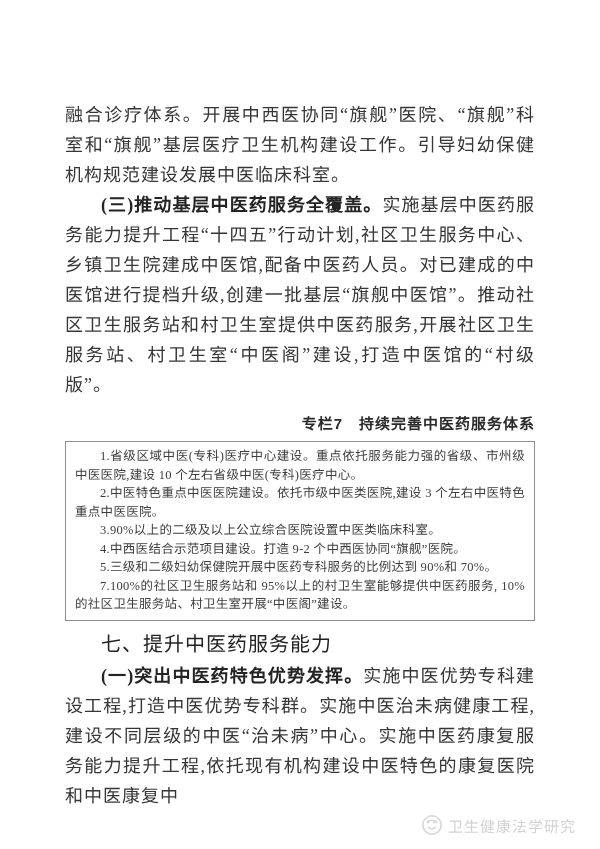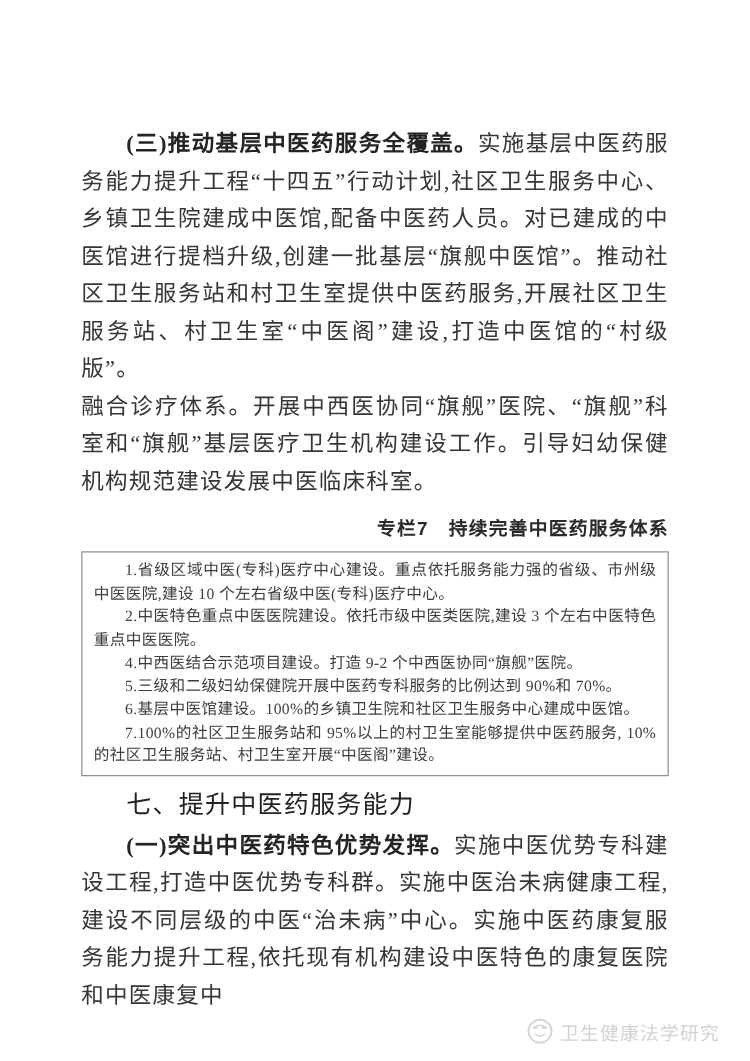--- a/index.html
+++ b/index.html
@@ -76,32 +76,32 @@
     user-select: none;
   }
   .watermark svg { display: block; }
 </style>
 </head>
 <body>
 
 <div class="page">
   <div class="content">
 
+    <p class="para">融合诊疗体系。开展中西医协同“旗舰”医院、“旗舰”科室和“旗舰”基层医疗卫生机构建设工作。引导妇幼保健机构规范建设发展中医临床科室。</p>
+
     <p class="para indent"><span class="lead-bold">(三)推动基层中医药服务全覆盖。</span><span>实施基层中医药服务能力提升工程“十四五”行动计划,社区卫生服务中心、乡镇卫生院建成中医馆,配备中医药人员。对已建成的中医馆进行提档升级,创建一批基层“旗舰中医馆”。推动社区卫生服务站和村卫生室提供中医药服务,开展社区卫生服务站、村卫生室“中医阁”建设,打造中医馆的“村级版”。</span></p>
-
-    <p class="para">融合诊疗体系。开展中西医协同“旗舰”医院、“旗舰”科室和“旗舰”基层医疗卫生机构建设工作。引导妇幼保健机构规范建设发展中医临床科室。</p>
 
     <div class="panel-title">专栏7　持续完善中医药服务体系</div>
 
     <div class="panel">
       <p>1.省级区域中医(专科)医疗中心建设。重点依托服务能力强的省级、市州级中医医院,建设 10 个左右省级中医(专科)医疗中心。</p>
       <p>2.中医特色重点中医医院建设。依托市级中医类医院,建设 3 个左右中医特色重点中医医院。</p>
+      <p>3.90%以上的二级及以上公立综合医院设置中医类临床科室。</p>
       <p>4.中西医结合示范项目建设。打造 9-2 个中西医协同“旗舰”医院。</p>
       <p>5.三级和二级妇幼保健院开展中医药专科服务的比例达到 90%和 70%。</p>
-      <p>6.基层中医馆建设。100%的乡镇卫生院和社区卫生服务中心建成中医馆。</p>
       <p>7.100%的社区卫生服务站和 95%以上的村卫生室能够提供中医药服务, 10%的社区卫生服务站、村卫生室开展“中医阁”建设。</p>
     </div>
 
     <div class="section-heading">七、提升中医药服务能力</div>
 
     <p class="para indent after-heading"><span class="lead-bold">(一)突出中医药特色优势发挥。</span><span>实施中医优势专科建设工程,打造中医优势专科群。实施中医治未病健康工程,建设不同层级的中医“治未病”中心。实施中医药康复服务能力提升工程,依托现有机构建设中医特色的康复医院和中医康复中</span></p>
 
   </div>
 
   <div class="watermark">

